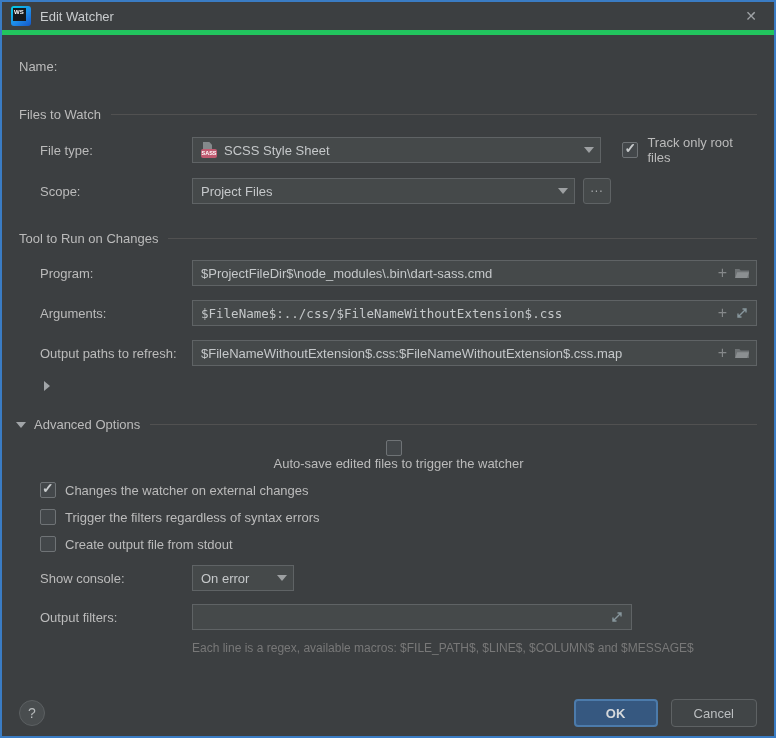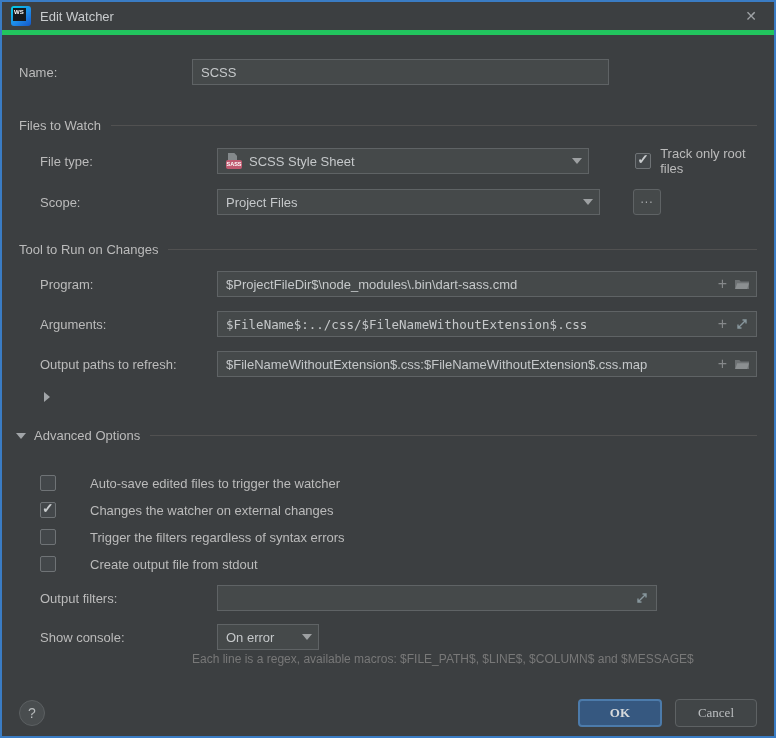--- a/index.html
+++ b/index.html
@@ -29,21 +29,21 @@
   .dlg-title { color:#c9ccce; font-size:13px; }
   .close-x { margin-left:auto; color:#9fa3a6; font-size:14px; width:22px; height:22px;
     display:flex; align-items:center; justify-content:center; cursor:default; }
 
   
   .content { padding:10px 17px 0 17px; }
   .row { display:flex; align-items:center; }
   .lbl { color:#bbbbbb; flex:0 0 auto; }
   .lbl-top { width:173px; }
   .lbl-ind { width:152px; }
-  .indent { padding-left:21px;gap:25px; }
+  .indent { padding-left:21px; }
 
   .textfield, .combo {
     height:26px; background:#45494a; border:1px solid #5f6365;
     display:flex; align-items:center; padding:0 6px 0 8px; color:#c5c8ca;
   }
   .tf-text { flex:1 1 auto; white-space:nowrap; overflow:hidden; }
   .mono { font-family:"DejaVu Sans Mono","Liberation Mono",monospace; font-size:12.5px; }
   .w-name { width:417px; }
   .w-wide { width:569px; }
   .w-scope { width:383px; }
@@ -93,54 +93,51 @@
     letter-spacing:1px; line-height:10px; padding-bottom:6px; }
 
   .hint { color:#787878; font-size:12px; margin-left:152px; }
 
   
   .footer { position:absolute; left:17px; right:17px; bottom:9px; display:flex; align-items:center; }
   .help-btn { width:26px; height:26px; border-radius:50%; background:#494d4f; border:1px solid #5c6062;
     color:#b7babc; display:flex; align-items:center; justify-content:center; font-size:14px; }
   .btns { margin-left:auto; display:flex; gap:13px; }
   .btn { height:28px; border-radius:4px; display:flex; align-items:center; justify-content:center;
-    font-size:13px; padding:0 22px;font-family:Liberation Serif, serif; }
+    font-size:13px; padding:0 22px; }
   .btn-ok { background:#365880; border:2px solid #4c7bab; color:#d6d9db; font-weight:bold; min-width:84px; }
   .btn-cancel { background:#414547; border:1px solid #5e6264; color:#bbbec0; min-width:80px; }
 
   
   .mt-name { margin-top:14px; }
   .mt-sec1 { margin-top:33px; }
   .mt-row { margin-top:13px; }
   .mt-sec2 { margin-top:27px; }
   .mt-row14 { margin-top:14px; }
   .mt-toggle { margin-top:15px; }
   .mt-adv { margin-top:26px; }
-  .mt-cb1 { margin-top:32px; }
+  .mt-cb1 { margin-top:8px;flex-direction:column; }
   .mt-cb { margin-top:11px; }
-  .mt-hint { margin-top:2px; }
+  .mt-hint { margin-top:11px; }
 </style>
 </head>
 <body>
 
 <div class="titlebar">
   <div class="app-badge">
     <div class="inner">WS</div>
   </div>
   <span class="dlg-title">Edit Watcher</span>
   <span class="close-x">✕</span>
 </div>
 
 <div class="content">
 
   <div class="row mt-name">
     <span class="lbl lbl-top">Name:</span>
-    <div class="textfield w-name">
-      <span class="tf-text">SCSS</span>
-    </div>
   </div>
 
   <div class="section mt-sec1">
     <span class="section-title">Files to Watch</span>
     <div class="rule"></div>
   </div>
 
   <div class="row mt-row indent">
     <span class="lbl lbl-ind">File type:</span>
     <div class="combo w-name">
@@ -243,36 +240,36 @@
     <span>Trigger the filters regardless of syntax errors</span>
   </div>
   <div class="cb-row mt-cb indent">
     <div class="checkbox">
       
     </div>
     <span>Create output file from stdout</span>
   </div>
 
   <div class="row mt-row indent">
-    <span class="lbl lbl-ind">Output filters:</span>
-    <div class="textfield w-filters">
-      <span class="tf-text"></span>
-      <div class="field-icons">
-        <svg class="svg-ic" viewBox="0 0 16 16">
-          <path d="M4 12 L12 4 M8.5 4 H12 V7.5 M7.5 12 H4 V8.5" fill="none" stroke="#87969c" stroke-width="1.4"></path>
-        </svg>
-      </div>
-    </div>
-  </div>
-
-  <div class="row mt-row indent">
     <span class="lbl lbl-ind">Show console:</span>
     <div class="combo w-console">
       <span class="tf-text">On error</span>
       <div class="arrow"></div>
+    </div>
+  </div>
+
+  <div class="row mt-row indent">
+    <span class="lbl lbl-ind">Output filters:</span>
+    <div class="textfield w-filters">
+      <span class="tf-text"></span>
+      <div class="field-icons">
+        <svg class="svg-ic" viewBox="0 0 16 16">
+          <path d="M4 12 L12 4 M8.5 4 H12 V7.5 M7.5 12 H4 V8.5" fill="none" stroke="#87969c" stroke-width="1.4"></path>
+        </svg>
+      </div>
     </div>
   </div>
 
   <div class="row mt-hint indent">
     <span class="hint">Each line is a regex, available macros: $FILE_PATH$, $LINE$, $COLUMN$ and $MESSAGE$</span>
   </div>
 
 </div>
 
 <div class="footer">

